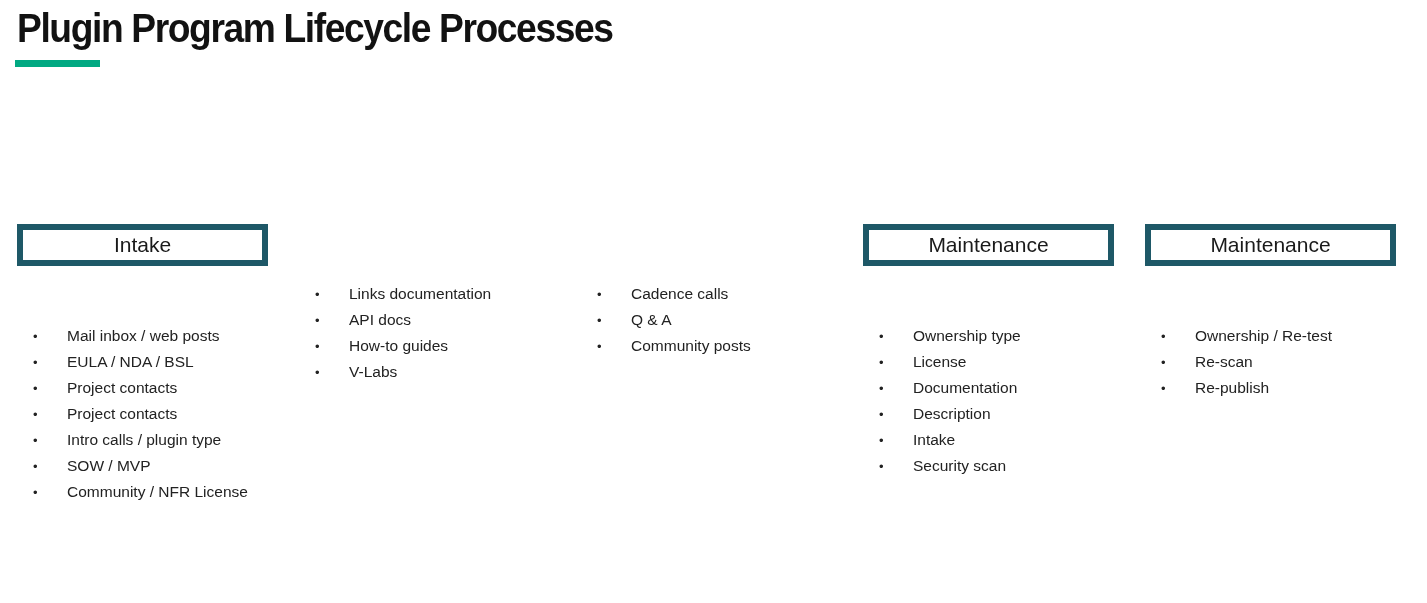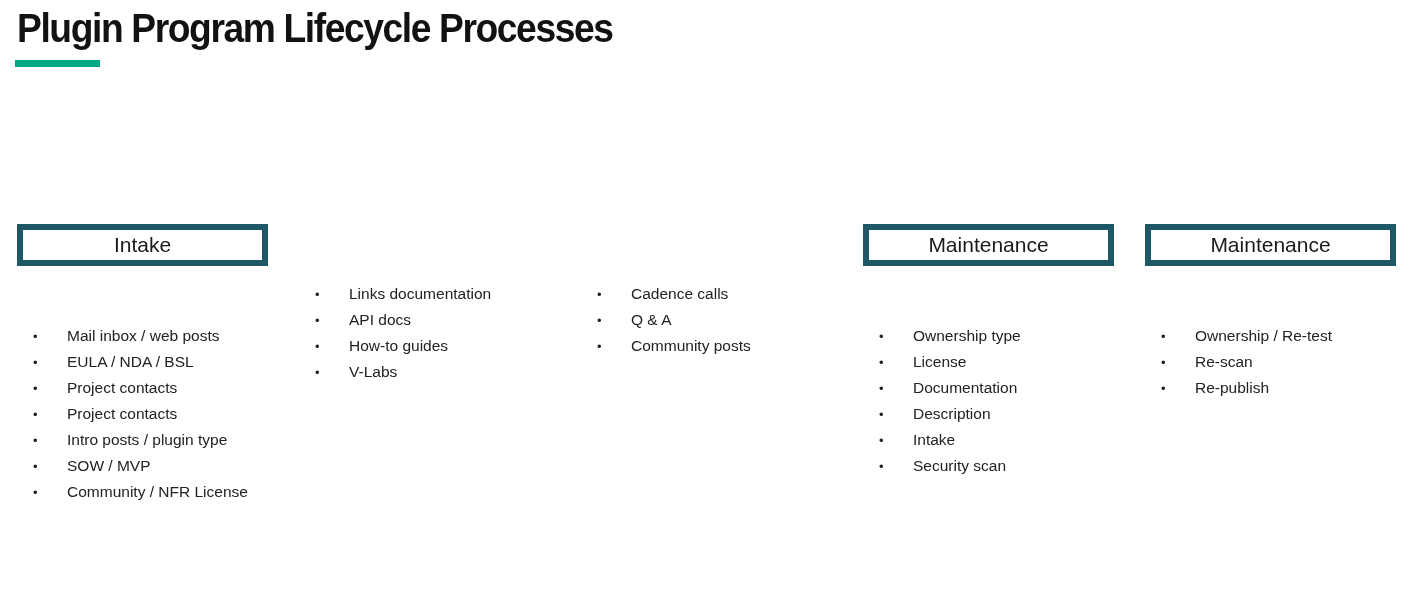--- a/index.html
+++ b/index.html
@@ -108,21 +108,21 @@
         <li class="item">
           <span class="bullet">•</span>
           <span class="item-text">Project contacts</span>
         </li>
         <li class="item">
           <span class="bullet">•</span>
           <span class="item-text">Project contacts</span>
         </li>
         <li class="item">
           <span class="bullet">•</span>
-          <span class="item-text">Intro posts / plugin type</span>
+          <span class="item-text">Intro calls / plugin type</span>
         </li>
         <li class="item">
           <span class="bullet">•</span>
           <span class="item-text">SOW / MVP</span>
         </li>
         <li class="item">
           <span class="bullet">•</span>
           <span class="item-text">Community / NFR License</span>
         </li>
       </ul>

